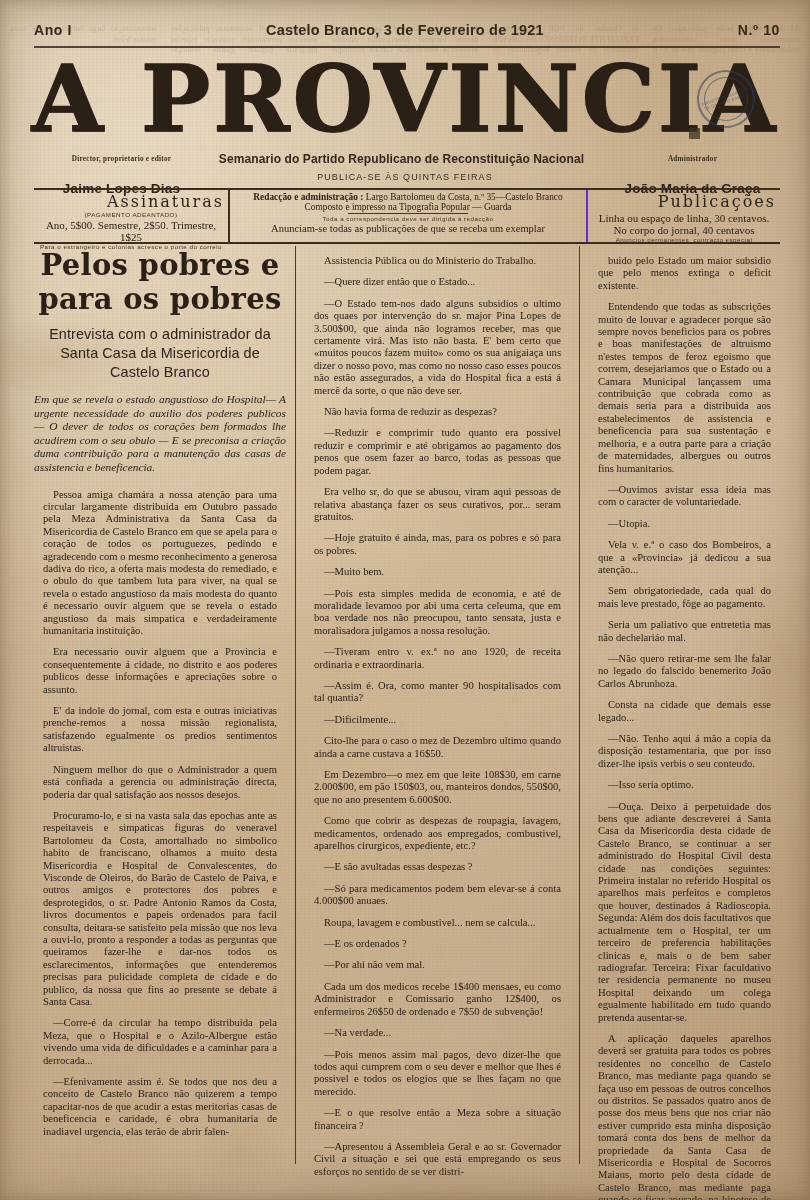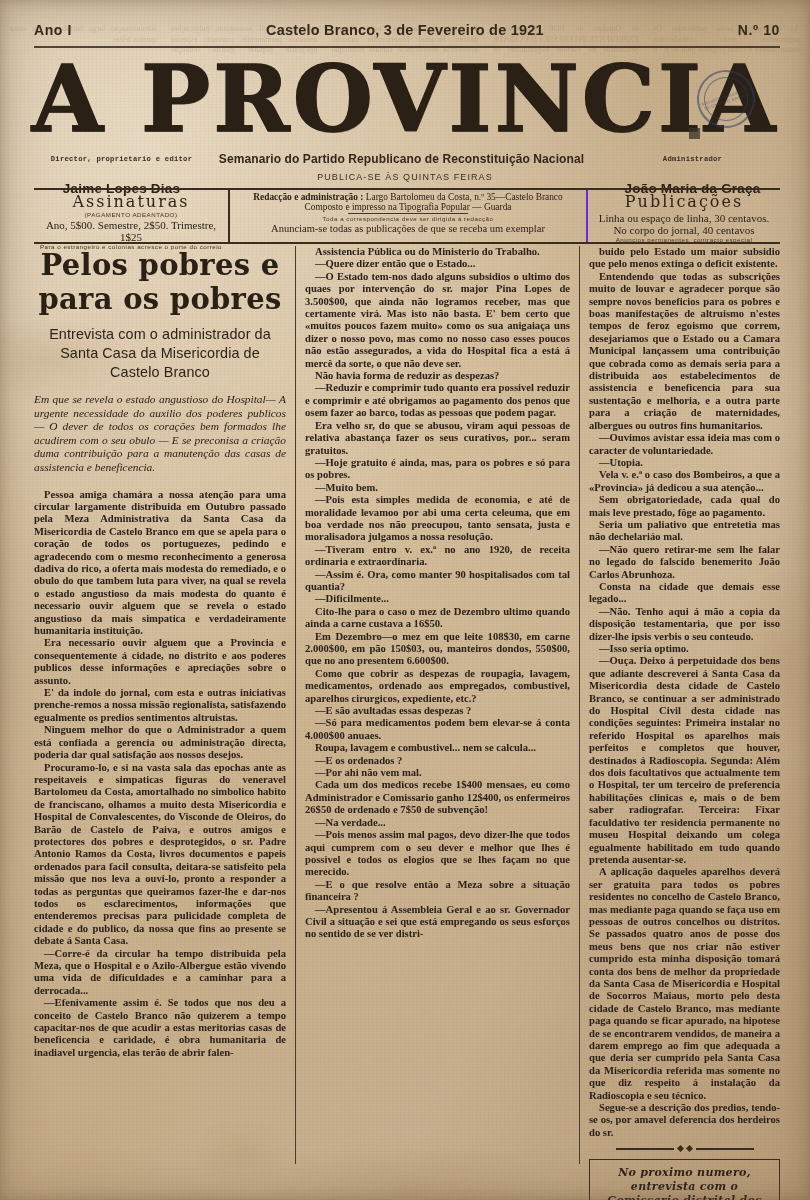--- a/index.html
+++ b/index.html
@@ -67,34 +67,34 @@
   .subtitle{
     position:absolute;left:0;right:7px;top:152px;text-align:center;
     font-family:"Liberation Sans",sans-serif;font-size:12px;font-weight:700;
     letter-spacing:.1px;color:#33271a;
   }
   .pubdays{position:absolute;left:0;right:0;top:172px;text-align:center;
     font-family:"Liberation Sans",sans-serif;font-size:9px;letter-spacing:1.1px;color:#3a2d1e;}
 
   .credit-l{position:absolute;left:34px;top:155px;width:175px;text-align:center;}
   .credit-r{position:absolute;right:30px;top:155px;width:175px;text-align:center;}
-  .credit-l .role,.credit-r .role{font-family:Liberation Mono, monospace;font-size:7.2px;
+  .credit-l .role,.credit-r .role{font-family:Liberation Serif, serif;font-size:7.2px;
     font-weight:700;letter-spacing:.25px;color:#3a2d1e;}
   .credit-l .name,.credit-r .name{font-family:"Liberation Sans",sans-serif;font-size:13.5px;
     font-weight:700;letter-spacing:.2px;color:#2b2118;margin-top:18px;}
 
   
   .strip{position:absolute;left:34px;right:30px;top:188px;height:52px;
     border-top:2px solid #3a2d1e;border-bottom:2px solid #3a2d1e;display:flex;}
   .strip .cell{position:relative;padding:2px 4px 0;box-sizing:border-box;text-align:center;}
   .strip .c1{width:196px;border-right:2px solid #3a2d1e;}
   .strip .c2{flex:1;border-right:2px solid #6d28d9;}
   .strip .c3{width:192px;}
   .strip h2{margin:0;font-family:"DejaVu Serif",serif;font-size:16px;font-weight:400;
-    letter-spacing:2px;color:#2d2318;}
+    letter-spacing:2px;color:#2d2318;text-align:right;}
   .strip .tiny{font-family:"Liberation Sans",sans-serif;font-size:6.2px;letter-spacing:.5px;color:#41331f;}
   .strip .rate{font-family:"Liberation Serif",serif;font-size:11px;color:#2b2118;margin-top:1px;}
   .strip .line2{font-family:"Liberation Serif",serif;font-size:9.4px;color:#2b2118;}
   .strip .line2 b{font-family:"Liberation Serif",serif;}
   .strip .note{font-family:"Liberation Serif",serif;font-size:10.5px;margin-top:1px;}
   .hairline{width:120px;height:1px;background:#46372a;margin:1px auto;}
 
   
   .cols{position:absolute;left:34px;right:30px;top:246px;bottom:36px;display:flex;}
   .col{box-sizing:border-box;position:relative;}
@@ -103,21 +103,21 @@
   .c-3{flex:1;padding-left:9px;}
 
   .head1{font-family:"DejaVu Serif",serif;font-weight:700;font-size:29px;line-height:34px;
     text-align:center;color:#2a2016;letter-spacing:.3px;margin:2px 0 0;}
   .head2{font-family:"Liberation Sans",sans-serif;font-size:14.4px;line-height:19px;
     text-align:center;color:#2d2318;margin:9px 0 0;letter-spacing:.1px;}
   .lead{font-family:"Liberation Serif",serif;font-style:italic;font-size:11.4px;line-height:13.6px;
     text-align:justify;margin:11px 0 14px;color:#2b2118;}
 
   p.b{font-family:"Liberation Serif",serif;font-size:10.6px;line-height:12.4px;
-    text-align:justify;margin:0;text-indent:10px;color:#2b2118;-webkit-hyphens:auto;hyphens:auto;font-weight:bold;}
+    text-align:justify;margin:9px;text-indent:10px;color:#2b2118;-webkit-hyphens:auto;hyphens:auto;}
   .nind{text-indent:0;}
 
   .secbox{border:1.5px solid #3a2d1e;padding:6px 7px;margin:8px 0;}
   .secbox p{font-family:"DejaVu Serif",serif;font-style:italic;font-weight:700;
     font-size:11px;line-height:14px;margin:0;text-align:center;letter-spacing:.3px;color:#2b2118;}
   .rule-orn{display:flex;align-items:center;justify-content:center;gap:4px;margin:7px 0;}
   .rule-orn .s{height:1.6px;background:#3a2d1e;width:58px;}
   .rule-orn .d{width:5px;height:5px;background:#3a2d1e;transform:rotate(45deg);}
 
   

